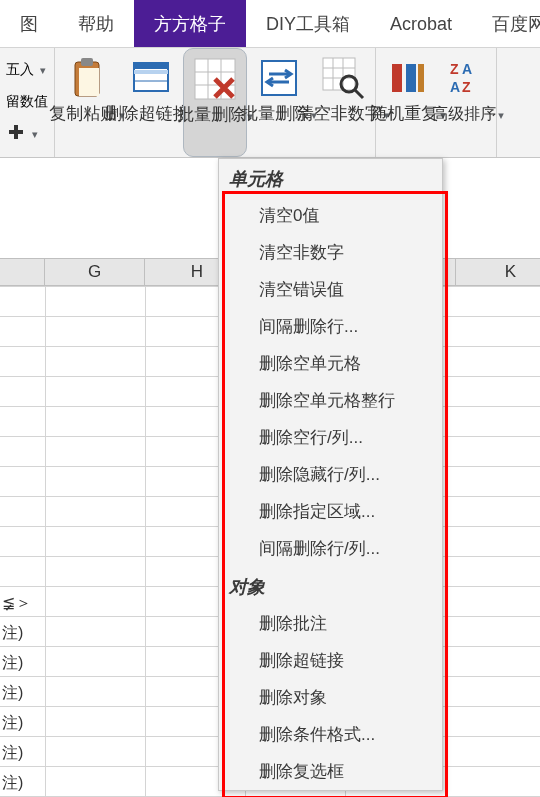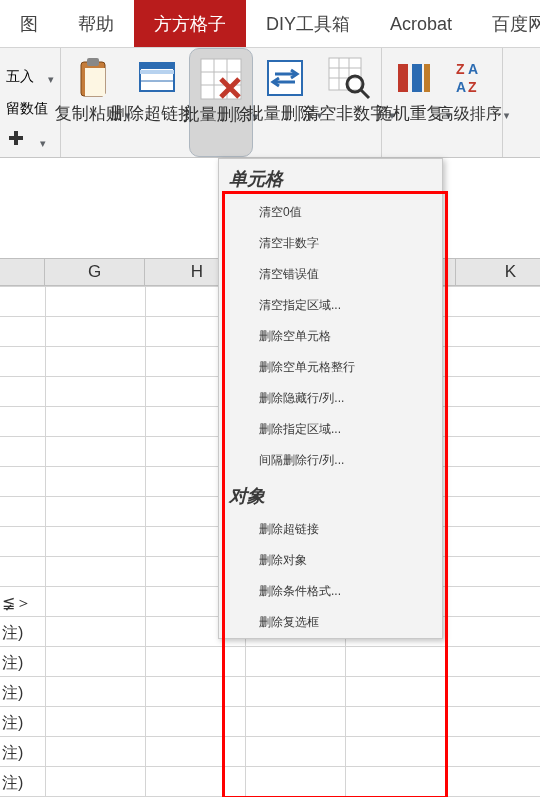--- a/index.html
+++ b/index.html
@@ -21,21 +21,21 @@
   }
   .tab {
     padding: 0 20px;
     line-height: 48px;
     color: #444;
     font-size: 18px;
     white-space: nowrap;
     cursor: pointer;
   }
   .tab.active {
-    background: #b91c1c;
+    background: #4c1d95;
     color: #fff;
   }
   
   .ribbon {
     display: flex;
     height: 110px;
     background: #f3f3f3;
     border-bottom: 1px solid #c6c6c6;
     padding-left: 0;
   }
@@ -44,23 +44,23 @@
     display: flex;
   }
   .stacked {
     display: flex;
     flex-direction: column;
     justify-content: flex-start;
     padding: 6px 6px;
   }
   .stacked-row {
     display: flex;
-    align-items: flex-end;
+    align-items: center;
     height: 32px;
-    gap: 12px;
+    gap: 4px;
     white-space: nowrap;
   }
   .stacked-row .mini-drop {
     font-size: 11px;
     color: #5f6368;
   }
   .big-btn {
     display: flex;
     flex-direction: column;
     align-items: center;
@@ -159,21 +159,21 @@
     z-index: 10;
   }
   .dd-section-title {
     font-size: 18px;
     font-weight: bold;
     padding: 8px 10px 6px;
     color: #3a3a3a;
     font-style: italic;
   }
   .dd-item {
-    font-size: 12px;
+    font-size: 17px;
     padding: 7px 10px 7px 40px;
     color: #3a3a3a;
     cursor: pointer;
     white-space: nowrap;
   }
   .hl-box {
     position:absolute;
     left:222px;
     top:191px;
     width:226px;
@@ -325,27 +325,29 @@
     <div>注)</div>
     <div>注)</div>
   </div>
 </div>
 
 <div class="dropdown">
   <div class="dd-section-title">单元格</div>
   <div class="dd-item">清空0值</div>
   <div class="dd-item">清空非数字</div>
   <div class="dd-item">清空错误值</div>
-  <div class="dd-item">清空指定区域...</div>
+  <div class="dd-item">间隔删除行...</div>
   <div class="dd-item">删除空单元格</div>
   <div class="dd-item">删除空单元格整行</div>
+  <div class="dd-item">删除空行/列...</div>
   <div class="dd-item">删除隐藏行/列...</div>
   <div class="dd-item">删除指定区域...</div>
   <div class="dd-item">间隔删除行/列...</div>
   <div class="dd-section-title">对象</div>
+  <div class="dd-item">删除批注</div>
   <div class="dd-item">删除超链接</div>
   <div class="dd-item">删除对象</div>
   <div class="dd-item">删除条件格式...</div>
   <div class="dd-item">删除复选框</div>
 
 </div>
 
 <div class="hl-box"></div>
 
 </body></html>

